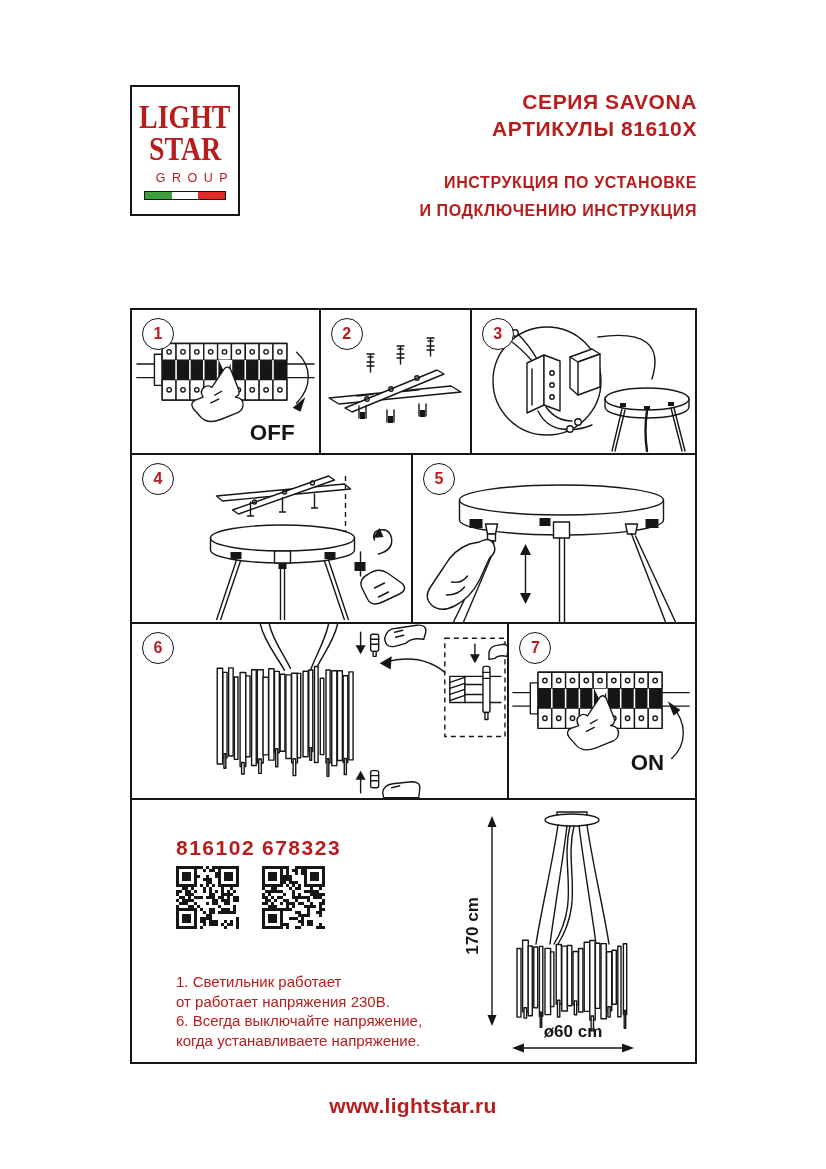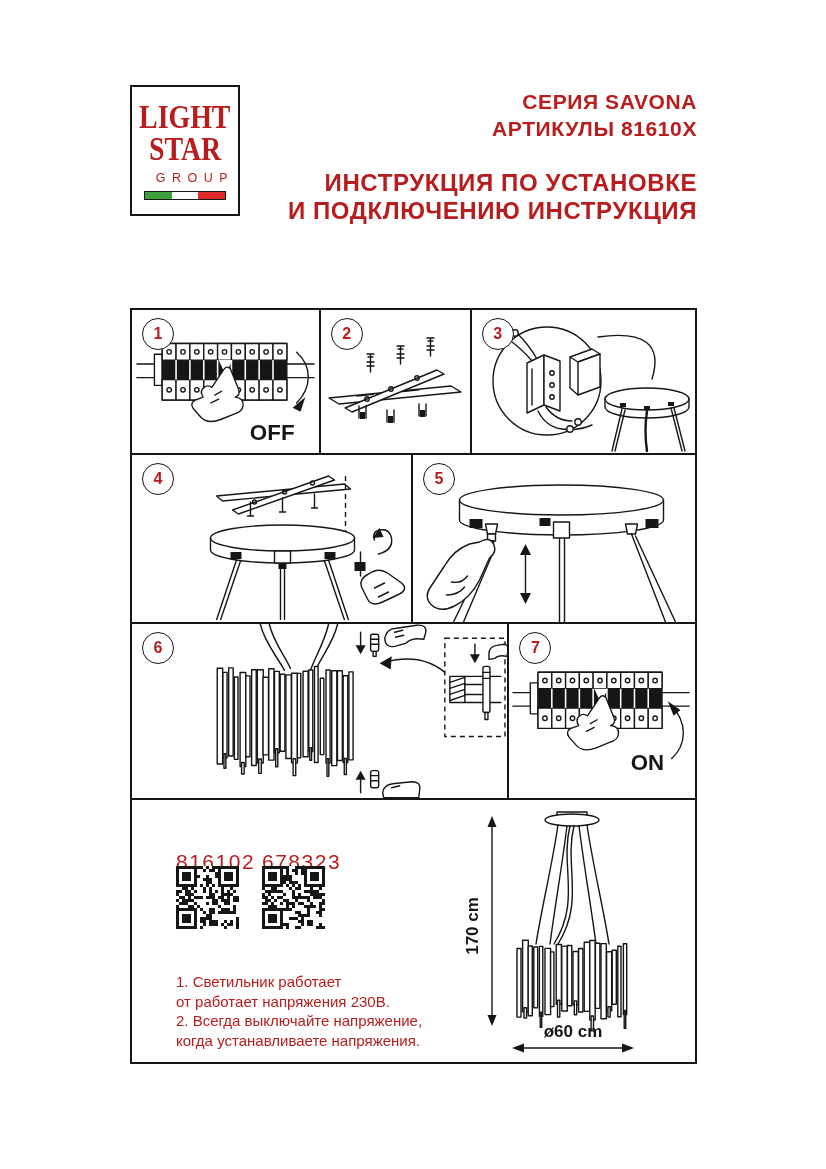--- a/index.html
+++ b/index.html
@@ -8,42 +8,42 @@
   
   #logo{position:absolute;left:130px;top:85px;width:110px;height:131px;border:2px solid #161616;
         box-sizing:border-box;display:flex;flex-direction:column;align-items:center;justify-content:center;}
   .logo-word{font-family:"Liberation Serif",serif;font-weight:700;font-size:34px;line-height:.92;
         transform:scaleX(.82);letter-spacing:0;}
   .logo-group{font-size:12.5px;letter-spacing:6.5px;margin:7px 0 0 20px;font-weight:400;}
   .logo-flag{display:flex;width:82px;height:9px;border:1px solid #161616;margin-top:6px;box-sizing:border-box;}
   .logo-flag div{flex:1;}
   #title-block{position:absolute;right:129px;top:88px;text-align:right;font-weight:700;}
   .hdr-s{font-size:21px;letter-spacing:.6px;line-height:27px;}
-  .hdr-t{font-size:24px;letter-spacing:.6px;line-height:28px;}
+  .hdr-t{font-size:16px;letter-spacing:.6px;line-height:28px;}
   .hdr-gap{height:27px;}
   
   #grid{position:absolute;left:130px;top:308px;width:567px;height:756px;border:2px solid #161616;box-sizing:border-box;}
   .row{display:flex;box-sizing:border-box;border-bottom:2px solid #161616;}
   .row:last-child{border-bottom:none;}
   .cell{position:relative;box-sizing:border-box;border-right:2px solid #161616;overflow:hidden;}
   .cell:last-child{border-right:none;}
   .badge{position:absolute;left:10px;top:8px;width:30px;height:30px;border:1.7px solid #161616;
          border-radius:50%;display:flex;align-items:center;justify-content:center;
          font-weight:700;font-size:16px;background:#fff;z-index:2;}
   svg{position:absolute;}
   svg .ln{stroke:#161616;fill:none;stroke-width:1.4;stroke-linecap:round;stroke-linejoin:round;}
   svg .th{stroke:#161616;fill:none;stroke-width:2.4;stroke-linecap:round;}
   svg .fw{stroke:#161616;fill:#fff;stroke-width:1.4;stroke-linejoin:round;}
   svg .fb{fill:#161616;stroke:none;}
   svg .dsh{stroke:#161616;fill:none;stroke-width:1.4;stroke-dasharray:5 4;}
   svg text{fill:#161616;font-family:"Liberation Sans",sans-serif;}
   .svg-lbl{font-weight:700;font-size:23px;}
   .dim-lbl{font-weight:700;font-size:17px;}
   
-  .article{position:absolute;top:36px;font-weight:400;font-size:21px;letter-spacing:1.5px;margin-top:14px;}
+  .article{position:absolute;top:36px;font-weight:700;font-size:21px;letter-spacing:1.5px;}
   #art1{left:44px;} #art2{left:130px;}
   #qr1{left:44px;top:66px;} #qr2{left:130px;top:66px;}
   #notes{position:absolute;left:44px;top:172px;font-size:15px;line-height:19.5px;}
   
   #footer-url{position:absolute;left:0;top:1094px;width:100%;text-align:center;
               font-weight:700;font-size:21px;letter-spacing:.3px;}
 </style>
 </head>
 <body>
 
@@ -875,22 +875,22 @@
             <rect x="24" y="60" width="3" height="3" fill="#161616"></rect>
             <rect x="33" y="60" width="3" height="3" fill="#161616"></rect>
             <rect x="36" y="60" width="3" height="3" fill="#161616"></rect>
             <rect x="54" y="60" width="3" height="3" fill="#161616"></rect>
             <rect x="57" y="60" width="3" height="3" fill="#161616"></rect>
             <rect x="60" y="60" width="3" height="3" fill="#161616"></rect>
           </svg>
         <div id="notes">
           <div>1. Светильник работает</div>
           <div>от работает напряжения 230В.</div>
-          <div>2. Всегда выключайте напряжение,</div>
-          <div>когда устанавливаете напряжения.</div>
+          <div>6. Всегда выключайте напряжение,</div>
+          <div>когда устанавливаете напряжение.</div>
         </div>
         <svg style="left:325px;top:6px;" width="215" height="250" viewBox="0 0 215 250">
 
           <path class="ln" d="M35,14 V216"></path>
           <polygon class="fb" points="35,10 30.5,21 39.5,21"></polygon>
           <polygon class="fb" points="35,220 30.5,209 39.5,209"></polygon>
           <text class="dim-lbl" transform="rotate(-90 21 120)" x="21" y="120" text-anchor="middle">170 cm</text>
 
           <ellipse class="fw" cx="115" cy="14" rx="27" ry="6"></ellipse>
           <path class="ln" d="M100,9 v-3 h30 v3"></path>
@@ -930,13 +930,14 @@
 
           <text class="dim-lbl" x="116" y="231" text-anchor="middle">ø60 cm</text>
           <path class="ln" d="M60,242 H172"></path>
           <polygon class="fb" points="55,242 67,237.5 67,246.5"></polygon>
           <polygon class="fb" points="177,242 165,237.5 165,246.5"></polygon>
         </svg>
       </div>
     </div>
   </div>
 
+  <div id="footer-url">www.lightstar.ru</div>
 </div>
 
 </body></html>

